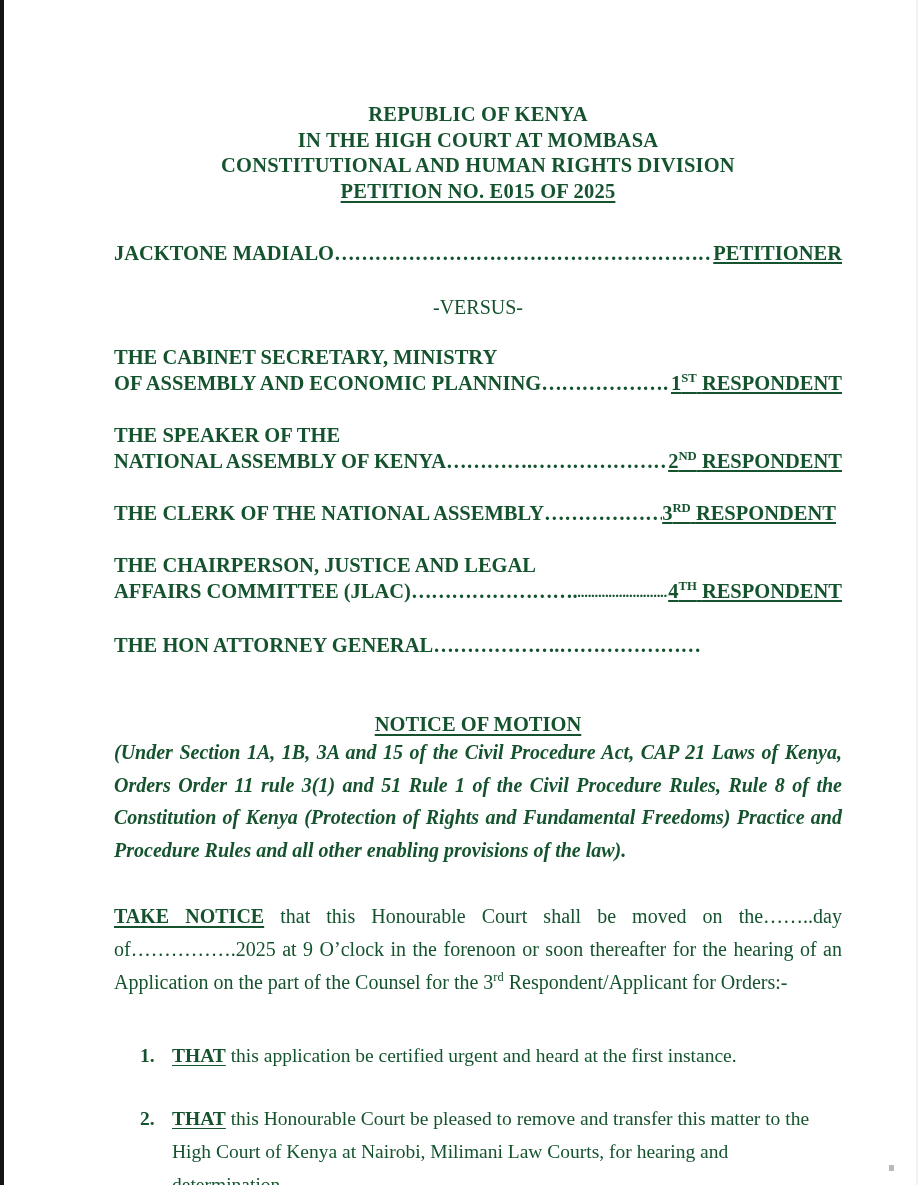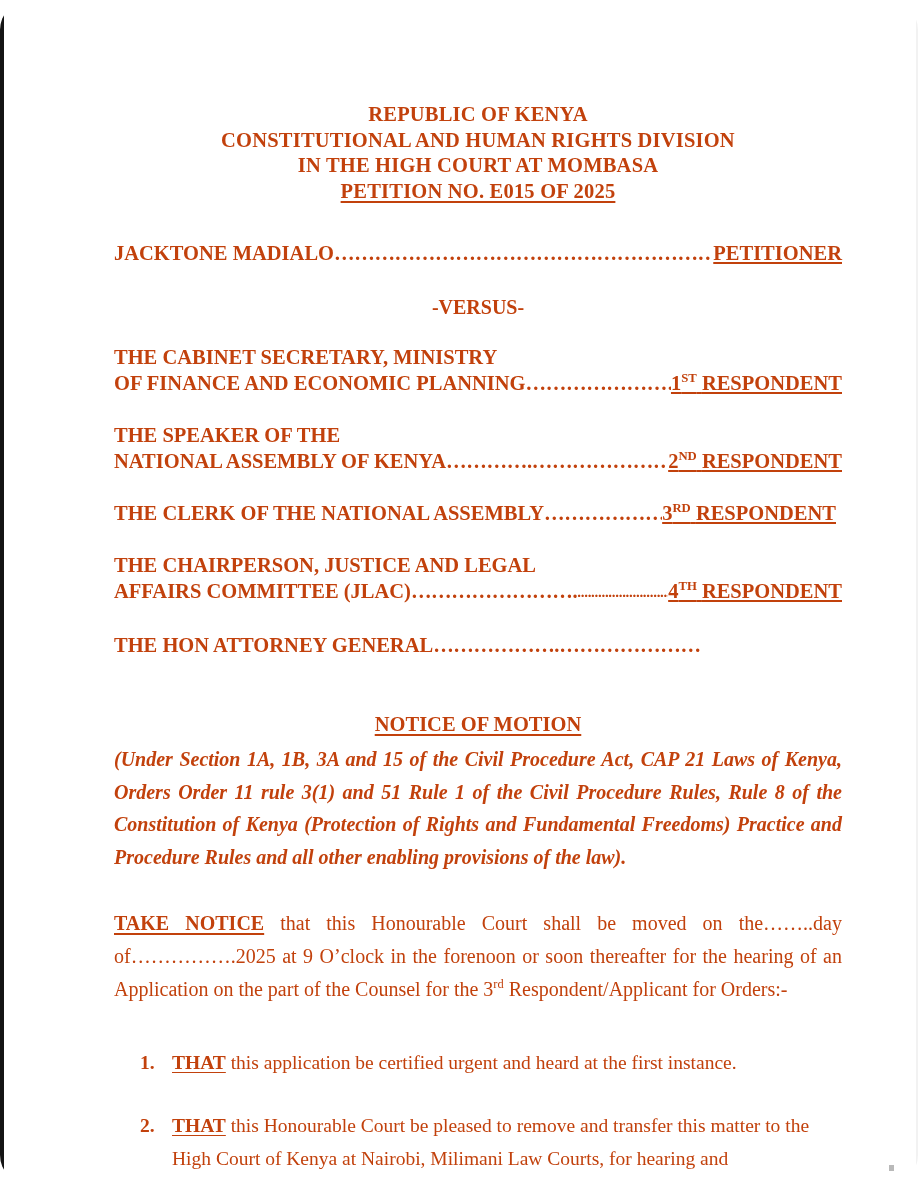--- a/index.html
+++ b/index.html
@@ -9,23 +9,22 @@
     background: #ffffff;
   }
 
   .page {
     position: relative;
     width: 918px;
     height: 1185px;
     background: #ffffff;
     overflow: hidden;
     font-family: "Liberation Serif", "DejaVu Serif", serif;
-    color: #c2410c;
+    color: #14532d;
     box-sizing: border-box;
-    border-radius: 30px;
   }
 
   
   .scan-edge-left {
     position: absolute;
     left: 0;
     top: 0;
     width: 4px;
     height: 100%;
     background: #141414;
@@ -95,21 +94,21 @@
   }
   .role { flex: 0 0 auto; text-decoration: underline; }
   sup {
     font-size: 0.62em;
     vertical-align: super;
     line-height: 0;
   }
 
   .versus {
     text-align: center;
-    font-weight: bold;
+    font-weight: normal;
     font-size: 20px;
     margin-top: 28px;
   }
 
   
   .motion-title {
     text-align: center;
     font-weight: bold;
     font-size: 20.5px;
     margin-top: 55px;
@@ -118,21 +117,21 @@
     text-decoration: underline;
     text-underline-offset: 2.5px;
   }
 
   .citation {
     font-weight: bold;
     font-style: italic;
     font-size: 20px;
     line-height: 32.5px;
     text-align: justify;
-    margin-top: 7px;
+    margin-top: 0;
   }
 
   
   .body-para {
     font-size: 20px;
     line-height: 33px;
     text-align: justify;
     margin-top: 34px;
   }
   .body-para .lead {
@@ -173,43 +172,43 @@
 <div class="page">
 
   <div class="scan-edge-left"></div>
   <div class="scan-edge-right"></div>
   <div class="scan-speck"></div>
 
   <div class="content">
 
     <div class="court-header">
       <div class="line-1">REPUBLIC OF KENYA</div>
+      <div>IN THE HIGH COURT AT MOMBASA</div>
       <div>CONSTITUTIONAL AND HUMAN RIGHTS DIVISION</div>
-      <div>IN THE HIGH COURT AT MOMBASA</div>
       <div>
         <span class="petition-no">PETITION NO. E015 OF 2025</span>
       </div>
     </div>
 
     <div class="parties">
 
       <div class="party-block" style="margin-top:36px;">
         <div class="party-line">
           <span class="name">JACKTONE MADIALO</span>
           <span class="leader">……………………………………………………</span>
           <span class="role">PETITIONER</span>
         </div>
       </div>
 
       <div class="versus">-VERSUS-</div>
 
       <div class="party-block" style="margin-top:24px;">
         <div>THE CABINET SECRETARY, MINISTRY</div>
         <div class="party-line">
-          <span class="name">OF FINANCE AND ECONOMIC PLANNING</span>
+          <span class="name">OF ASSEMBLY AND ECONOMIC PLANNING</span>
           <span class="leader">…………………………</span>
           <span class="role"><span>1</span><sup>ST</sup>&nbsp;<span>RESPONDENT</span></span>
         </div>
       </div>
 
       <div class="party-block">
         <div>THE SPEAKER OF THE</div>
         <div class="party-line">
           <span class="name">NATIONAL ASSEMBLY OF KENYA</span>
           <span class="leader">………….…………………………</span>

